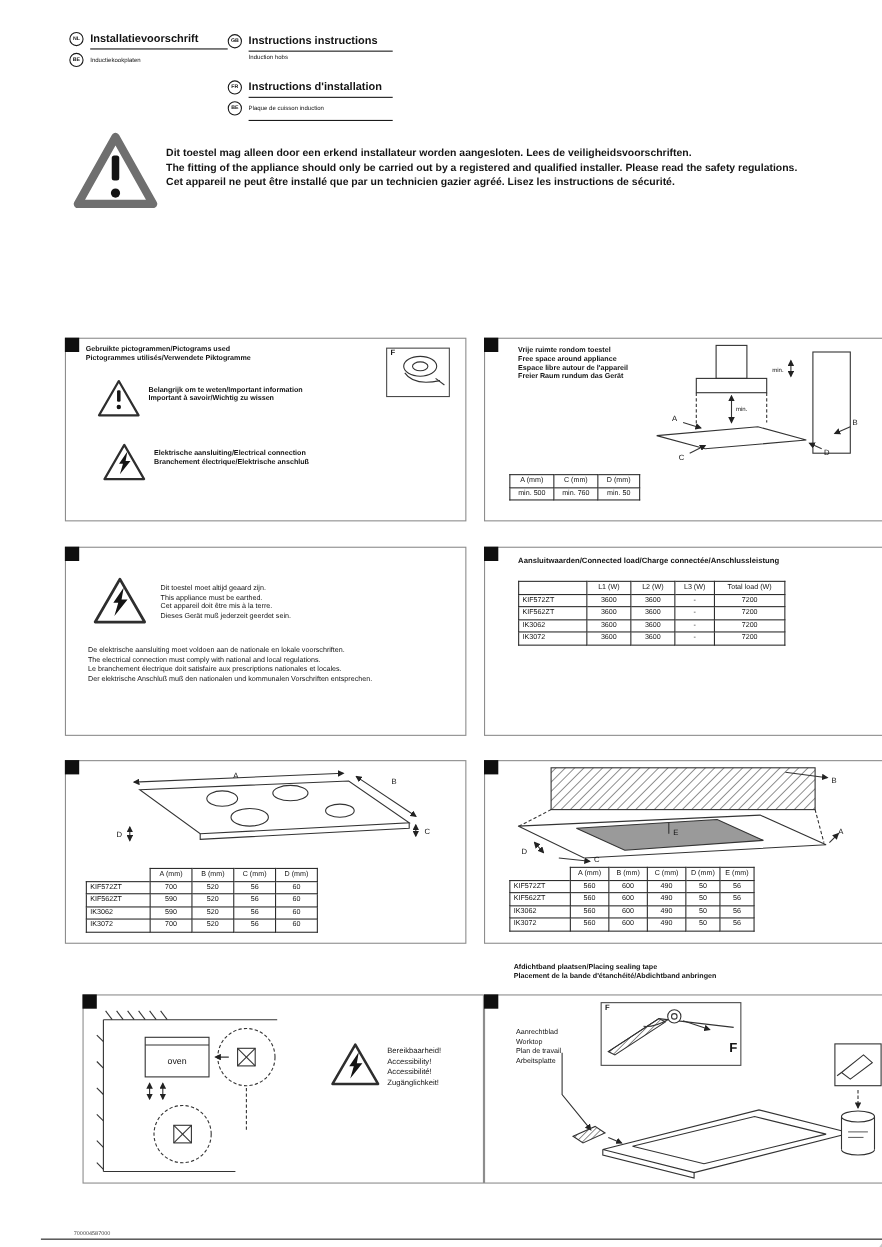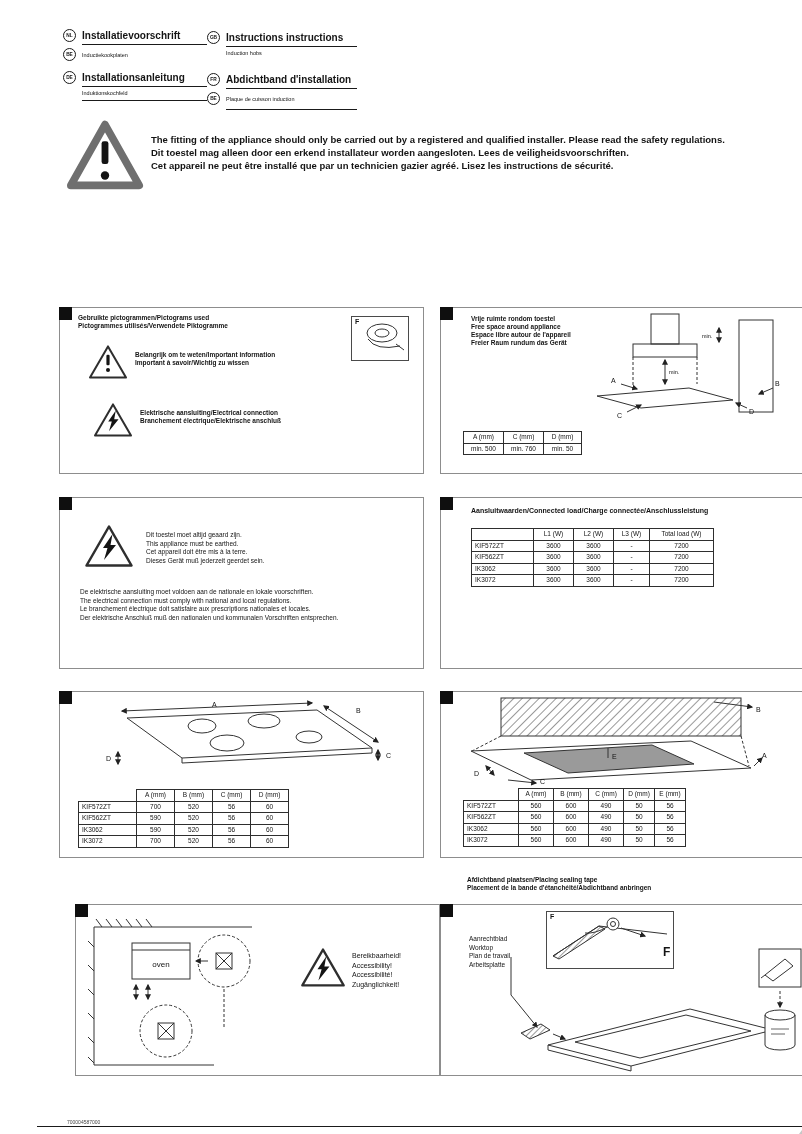--- a/index.html
+++ b/index.html
@@ -71,51 +71,42 @@
 
   <div class="lang-block" style="left:170px;top:30px;width:150px">
     <div class="lang-row">
       <span class="badge">GB</span>
       <span class="lang-title">Instructions instructions</span>
     </div>
     <div class="lang-rule"></div>
     <div class="lang-sub indent">Induction hobs</div>
   </div>
 
-  <div class="lang-block" style="left:26px;top:70px;width:144px">
-    <div class="lang-row">
-      <span class="badge">DE</span>
-      <span class="lang-title">Installationsanleitung</span>
-    </div>
-    <div class="lang-rule"></div>
-    <div class="lang-sub indent">Induktionskochfeld</div>
-    <div class="lang-rule bottom"></div>
-  </div>
 
   <div class="lang-block" style="left:170px;top:72px;width:150px">
     <div class="lang-row">
       <span class="badge">FR</span>
-      <span class="lang-title">Abdichtband d'installation</span>
+      <span class="lang-title">Instructions d'installation</span>
     </div>
     <div class="lang-rule"></div>
     <div class="lang-row">
       <span class="badge">BE</span>
       <span class="lang-sub">Plaque de cuisson induction</span>
     </div>
     <div class="lang-rule bottom"></div>
   </div>
 
   <svg class="diag abs" style="left:30px;top:113px" width="76" height="84" viewBox="0 0 100 92">
     <polygon class="tri-big" points="50,6 95,86 5,86"></polygon>
     <rect class="glyph" x="45.5" y="28" width="9" height="30" rx="3"></rect>
     <circle class="glyph" cx="50" cy="73" r="5.5"></circle>
   </svg>
   <div class="safety-text">
+    <div>Dit toestel mag alleen door een erkend installateur worden aangesloten. Lees de veiligheidsvoorschriften.</div>
     <div>The fitting of the appliance should only be carried out by a registered and qualified installer. Please read the safety regulations.</div>
-    <div>Dit toestel mag alleen door een erkend installateur worden aangesloten. Lees de veiligheidsvoorschriften.</div>
     <div>Cet appareil ne peut être installé que par un technicien gazier agréé. Lisez les instructions de sécurité.</div>
   </div>
 
 
   <section class="panel" style="left:22px;top:307px;width:365px;height:167px">
     <div class="corner"></div>
     <div class="abs t65b" style="left:18px;top:6px">
       <div>Gebruikte pictogrammen/Pictograms used</div>
       <div>Pictogrammes utilisés/Verwendete Piktogramme</div>
     </div>

